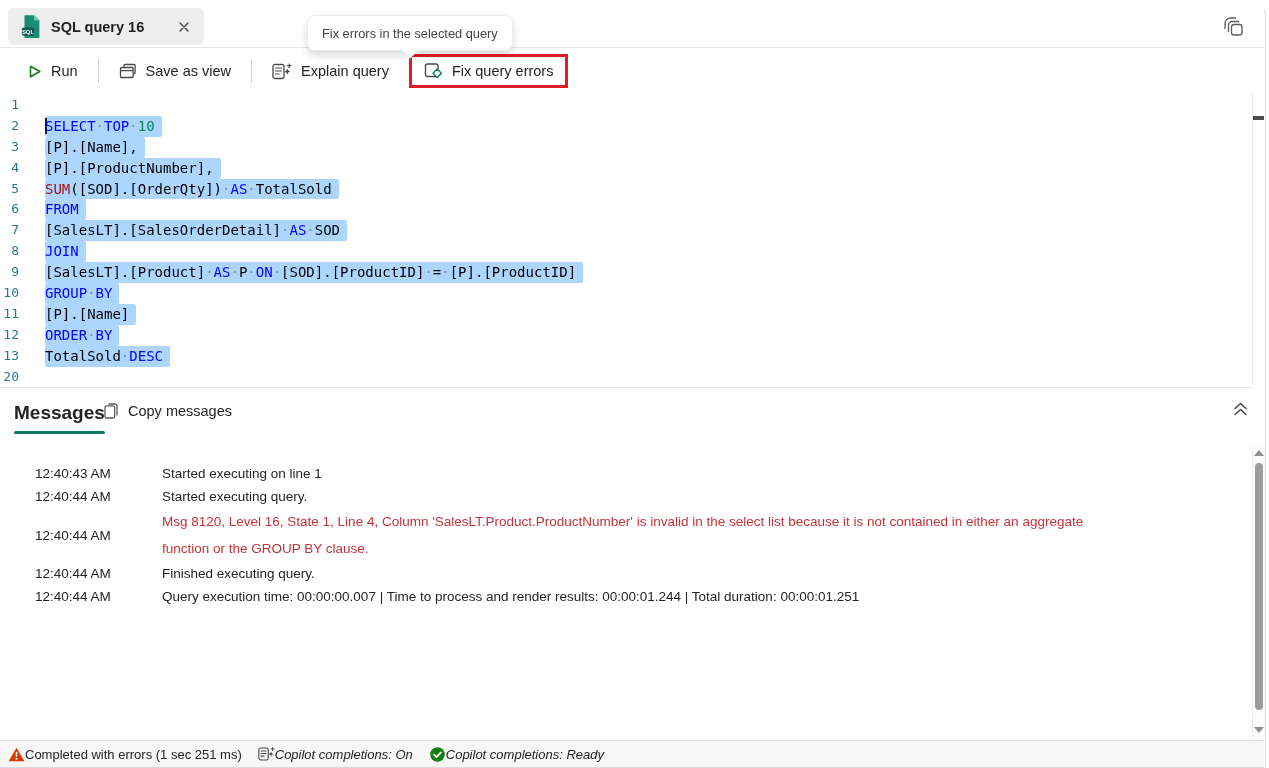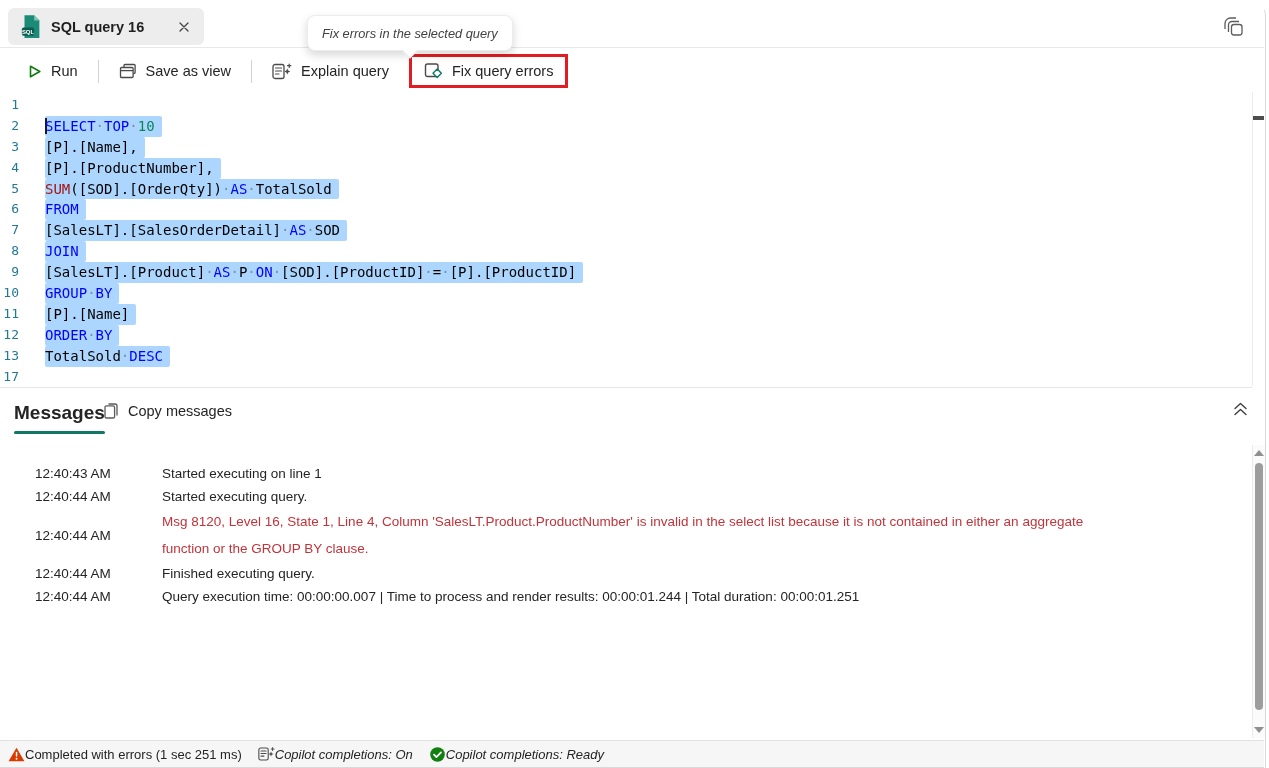--- a/index.html
+++ b/index.html
@@ -18,21 +18,21 @@
   .tab-label{font-size:14.5px;font-weight:600;color:#1f1f1f;white-space:nowrap;}
   .tab-close{margin-left:24px;display:flex;align-items:center;}
   .top-copy{position:absolute;top:15px;right:19px;display:flex;}
 
   
   .tooltip{position:absolute;left:307px;top:15px;height:34px;background:#fff;z-index:30;
     border:1px solid #ececec;border-radius:8px;box-shadow:0 4px 10px rgba(0,0,0,.16);
     display:flex;align-items:center;padding:0 14px;font-size:12.8px;color:#424242;white-space:nowrap;}
   .tooltip-arrow{position:absolute;left:50%;bottom:-6px;width:11px;height:11px;margin-left:-6px;
     background:#fff;transform:rotate(45deg);border-right:1px solid #ececec;border-bottom:1px solid #ececec;}
-  .tooltip-text{position:relative;z-index:2;font-style:italic;}
+  .tooltip-text{position:relative;z-index:2;}
 
   
   .toolbar{position:absolute;left:0;top:48px;width:1252px;height:46px;display:flex;align-items:center;padding-left:18px;box-sizing:border-box;}
   .tbtn{display:flex;align-items:center;gap:9px;font-size:14.5px;color:#242424;padding:6px 9px;border-radius:4px;cursor:pointer;white-space:nowrap;}
   .tsep{width:1px;height:23px;background:#d1d1d1;margin:0 11px;}
   .fixbtn{display:flex;align-items:center;gap:9px;font-size:14.5px;color:#242424;cursor:pointer;
     border:3px solid #e11d23;padding:5px 12px;margin-left:11px;white-space:nowrap;}
 
   
   .editor{position:absolute;left:0;top:95px;width:1252px;height:293px;
@@ -169,21 +169,21 @@
         <div class="code-line"><div class="gutter">4</div><div class="line-content sel"><span class="tok-p">[P].[ProductNumber],</span></div></div>
         <div class="code-line"><div class="gutter">5</div><div class="line-content sel"><span class="tok-f">SUM</span><span class="tok-p">([SOD].[OrderQty])</span><span class="tok-s">·</span><span class="tok-k">AS</span><span class="tok-s">·</span><span class="tok-p">TotalSold</span></div></div>
         <div class="code-line"><div class="gutter">6</div><div class="line-content sel"><span class="tok-k">FROM</span></div></div>
         <div class="code-line"><div class="gutter">7</div><div class="line-content sel"><span class="tok-p">[SalesLT].[SalesOrderDetail]</span><span class="tok-s">·</span><span class="tok-k">AS</span><span class="tok-s">·</span><span class="tok-p">SOD</span></div></div>
         <div class="code-line"><div class="gutter">8</div><div class="line-content sel"><span class="tok-k">JOIN</span></div></div>
         <div class="code-line"><div class="gutter">9</div><div class="line-content sel"><span class="tok-p">[SalesLT].[Product]</span><span class="tok-s">·</span><span class="tok-k">AS</span><span class="tok-s">·</span><span class="tok-p">P</span><span class="tok-s">·</span><span class="tok-k">ON</span><span class="tok-s">·</span><span class="tok-p">[SOD].[ProductID]</span><span class="tok-s">·</span><span class="tok-p">=</span><span class="tok-s">·</span><span class="tok-p">[P].[ProductID]</span></div></div>
         <div class="code-line"><div class="gutter">10</div><div class="line-content sel"><span class="tok-k">GROUP</span><span class="tok-s">·</span><span class="tok-k">BY</span></div></div>
         <div class="code-line"><div class="gutter">11</div><div class="line-content sel"><span class="tok-p">[P].[Name]</span></div></div>
         <div class="code-line"><div class="gutter">12</div><div class="line-content sel"><span class="tok-k">ORDER</span><span class="tok-s">·</span><span class="tok-k">BY</span></div></div>
         <div class="code-line"><div class="gutter">13</div><div class="line-content sel"><span class="tok-p">TotalSold</span><span class="tok-s">·</span><span class="tok-k">DESC</span></div></div>
-        <div class="code-line"><div class="gutter">17</div><div class="line-content"></div></div>
+        <div class="code-line"><div class="gutter">20</div><div class="line-content"></div></div>
       </div>
   </div>
   <div class="rail-editor"></div>
   <div class="overview-mark"></div>
 
   <div class="panel-divider"></div>
 
   <div class="messages">
     <div class="msg-tab">Messages</div>
     <div class="copy-msg">

